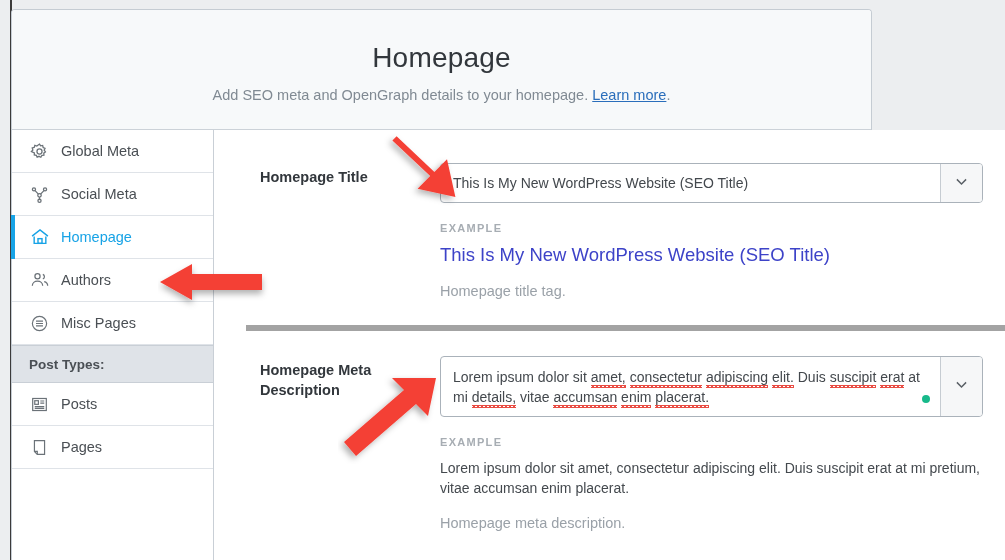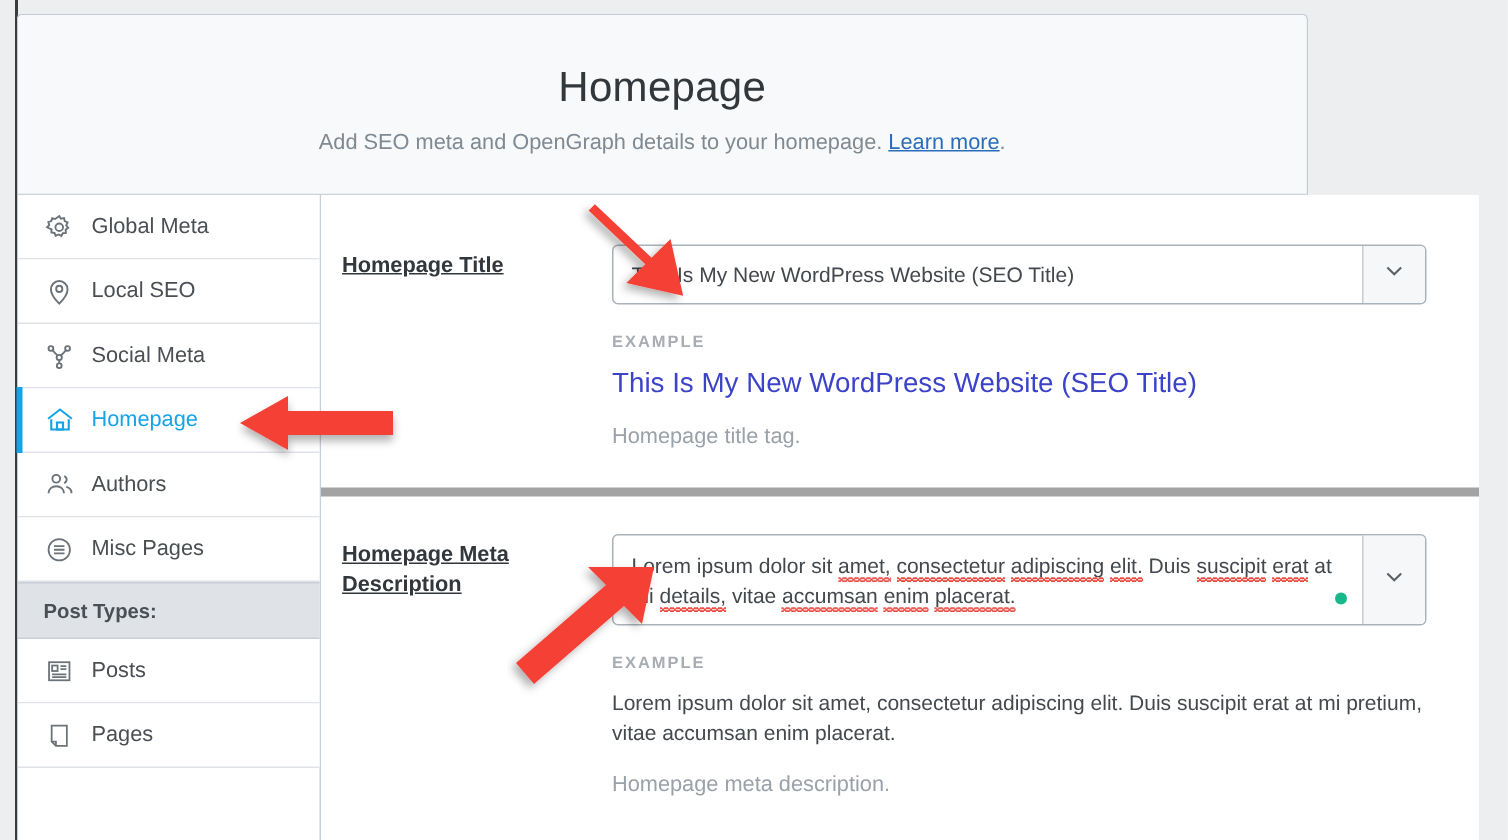--- a/index.html
+++ b/index.html
@@ -43,21 +43,21 @@
     margin-top: 13px;
     font-size: 14.5px;
     color: #808a93;
   }
   .page-subtitle a {
     color: #2a6ebb;
     text-decoration: underline;
   }
 
   
-  .card-body { display: flex; height: 430px; }
+  .card-body { display: flex; height: 430px; gap: 32px; }
 
   
   .sidebar {
     width: 202px;
     flex: 0 0 202px;
     background: #ffffff;
     border-right: 1px solid #c9cfd6;
   }
   .nav-item {
     position: relative;
@@ -102,21 +102,20 @@
   .main { flex: 1; background: #fff; padding: 0; }
   .form-row { display: flex; padding: 33px 30px 0 14px; }
   .form-row.second { border-top: 6px solid #a3a3a3; margin-top: 26px; padding-top: 25px; }
   .row-label {
     width: 180px; flex: 0 0 180px;
     font-size: 14.5px;
     font-weight: bold;
     color: #32373c;
     line-height: 20px;
     padding-top: 4px;
-    text-decoration: underline;
   }
   .row-field { flex: 1; padding-left: 0px; }
 
   .input-wrap {
     position: relative;
     display: flex;
     width: 543px;
     border: 1px solid #aab2ba;
     border-radius: 4px;
     background: #fff;
@@ -214,29 +213,20 @@
         <div class="nav-item">
           <span class="ico">
             <svg width="19" height="19" viewBox="0 0 24 24" fill="none" stroke="currentColor" stroke-width="1.6">
               <circle cx="12" cy="12" r="3.2"></circle>
               <path d="M12 2.6l1.4 2.2 2.6-.5.6 2.6 2.4 1.1-1.1 2.4 1.6 2.1-2.1 1.6.2 2.6-2.6.3-1.3 2.3-2.3-1.2-2.4 1.1-1-2.4-2.6-.5.1-2.6L1.8 12l1.8-1.9-.8-2.5 2.5-.8.8-2.5 2.5.8z"></path>
             </svg>
           </span>
           <span>Global Meta</span>
         </div>
 
-        <div class="nav-item">
-          <span class="ico">
-            <svg width="19" height="19" viewBox="0 0 24 24" fill="none" stroke="currentColor" stroke-width="1.6">
-              <path d="M12 22s7-7.1 7-12a7 7 0 10-14 0c0 4.9 7 12 7 12z"></path>
-              <circle cx="12" cy="9.6" r="2.6"></circle>
-            </svg>
-          </span>
-          <span>Local SEO</span>
-        </div>
 
         <div class="nav-item">
           <span class="ico">
             <svg width="19" height="19" viewBox="0 0 24 24" fill="none" stroke="currentColor" stroke-width="1.6">
               <circle cx="5" cy="5.5" r="2"></circle>
               <circle cx="19" cy="5.5" r="2"></circle>
               <circle cx="12" cy="13" r="2.2"></circle>
               <circle cx="12" cy="20" r="2"></circle>
               <path d="M6.4 7.1L10.6 11.5M17.6 7.1L13.4 11.5M12 15.2v2.8"></path>
             </svg>

